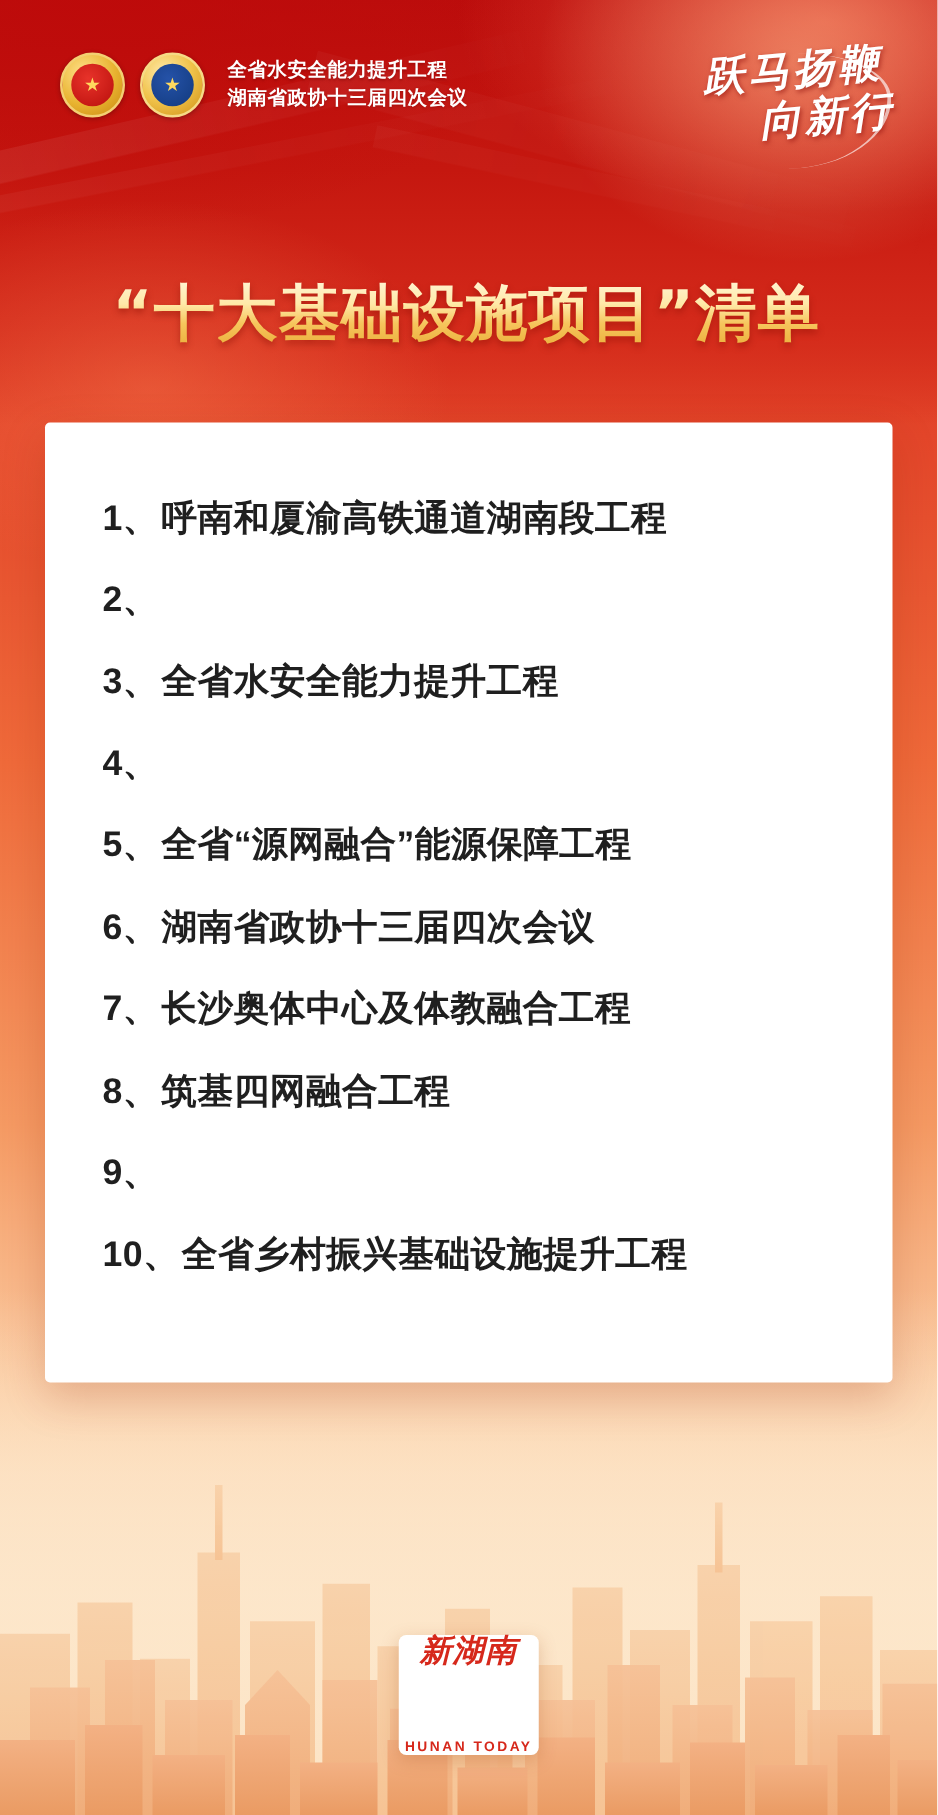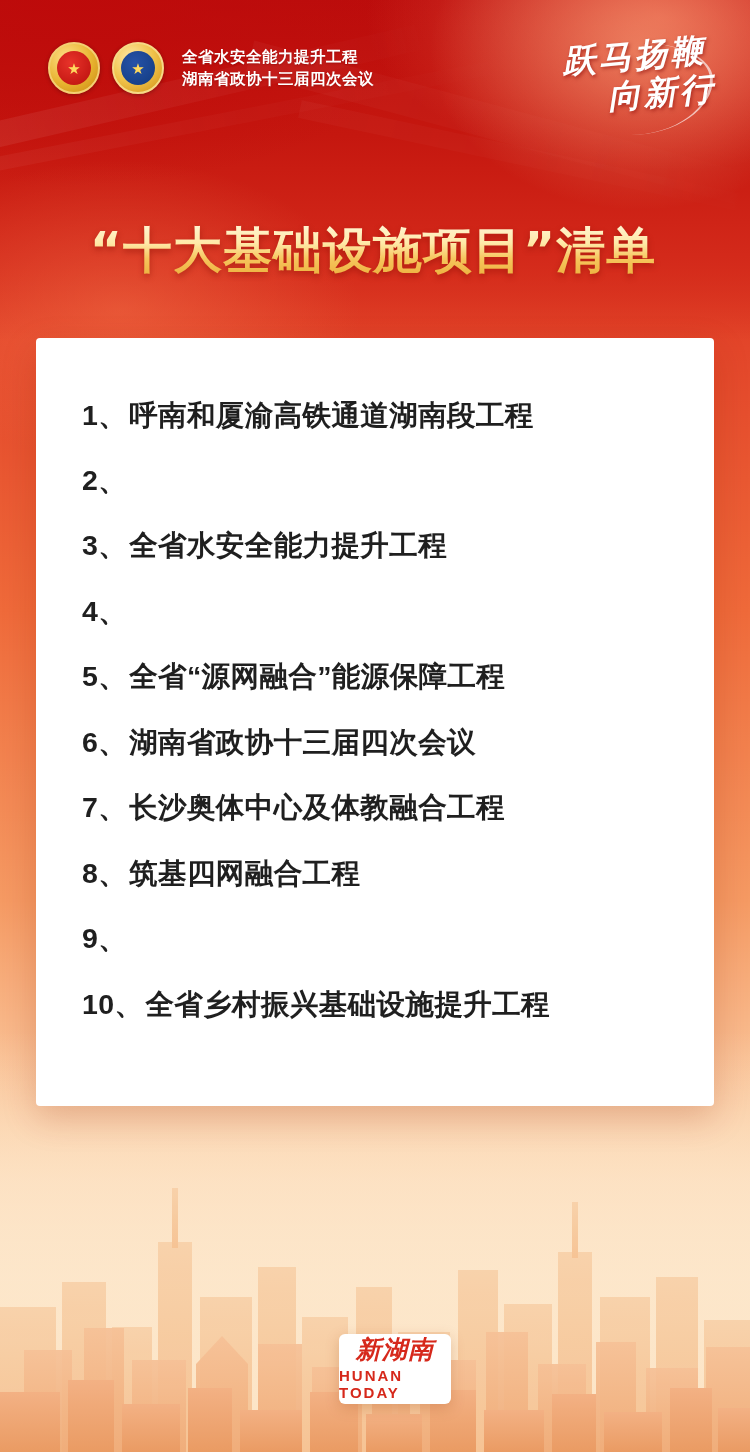--- a/index.html
+++ b/index.html
@@ -203,43 +203,42 @@
     background: linear-gradient(180deg, rgba(253,238,216,0) 0%, rgba(253,233,206,0.55) 35%, rgba(252,226,193,0.9) 100%);
     z-index: 1;
   }
 
   
   .logo-badge {
     position: absolute;
     left: 50%;
     transform: translateX(-50%);
     bottom: 48px;
-    width: 112px; height: 70px;
+    width: 112px; height: 96px;
     background: #ffffff;
     border-radius: 6px;
     box-shadow: 0 4px 14px rgba(160,70,20,0.25);
     z-index: 7;
     display: flex;
     flex-direction: column;
     align-items: center;
-    justify-content: center;
+    justify-content: space-between;
     gap: 5px;
-    margin-left: 20px;
   }
   .logo-badge .cn {
     font-family: "DejaVu Serif", "Liberation Serif", serif;
     font-weight: 700;
     font-style: italic;
     font-size: 25px;
     color: #d6281b;
     letter-spacing: 1px;
     line-height: 1;
   }
   .logo-badge .en {
-    font-size: 15px;
+    font-size: 11px;
     letter-spacing: 2px;
     color: #d6281b;
     font-weight: 700;
   }
 </style>
 </head>
 <body>
 
 <div class="poster">
 

